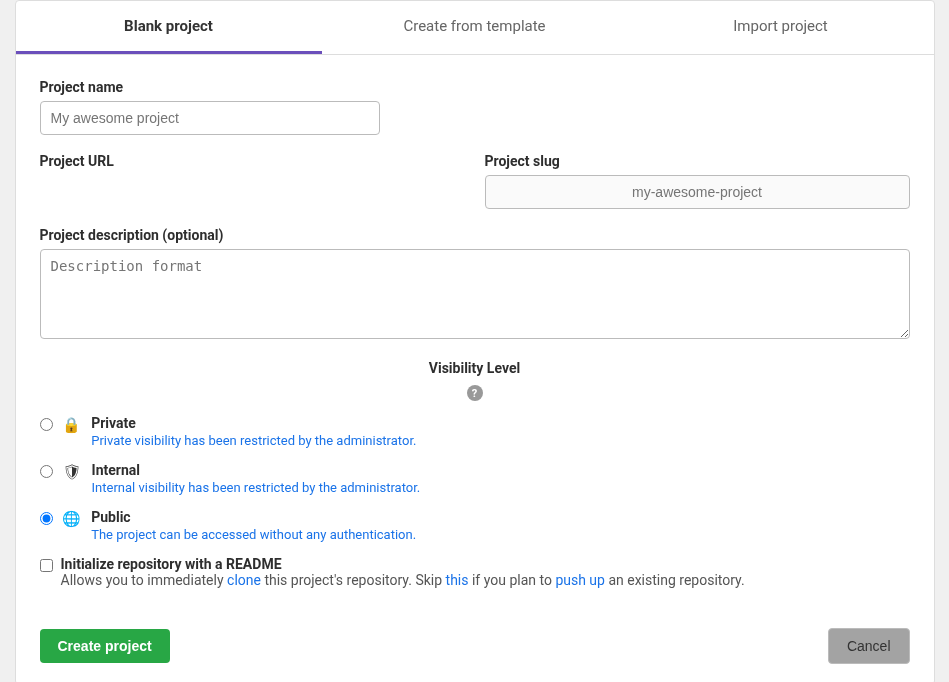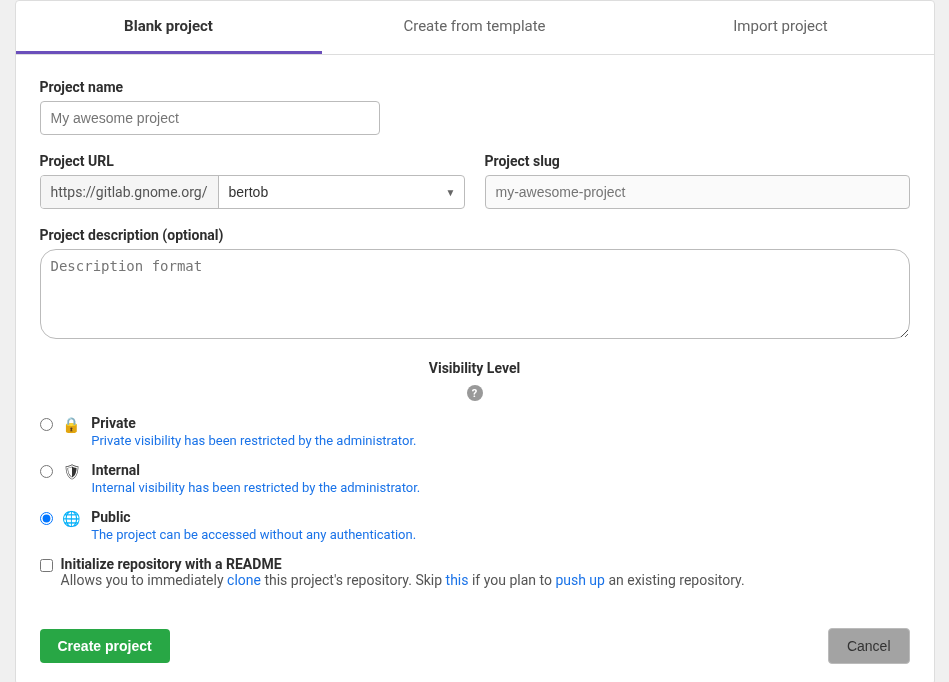--- a/index.html
+++ b/index.html
@@ -62,26 +62,27 @@
       padding: 8px 10px;
       border: 1px solid #bbb;
       border-radius: 4px;
       font-size: 14px;
       color: #7f1d1d;
       outline: none;
     }
     input[type="text"].slug-input {
       color: #ef4444;
       background: #fafafa;
+      text-align: center;
     }
     textarea {
       width: 100%;
       padding: 8px 10px;
       border: 1px solid #bbb;
-      border-radius: 16px;
+      border-radius: 4px;
       font-size: 14px;
       color: #4c1d95;
       height: 90px;
       resize: vertical;
       outline: none;
     }
     
     .url-slug-row {
       display: flex;
       gap: 20px;
@@ -254,29 +255,20 @@
   <div class="form-content">
 
     <div class="form-group">
       <label class="field-label">Project name</label>
       <input type="text" style="width: 340px;" placeholder="My awesome project">
     </div>
 
     <div class="url-slug-row">
       <div class="url-group">
         <label class="field-label">Project URL</label>
-        <div class="url-input-wrapper">
-          <span class="url-base">https://gitlab.gnome.org/</span>
-          <div class="url-select-wrapper">
-            <select>
-              <option>bertob</option>
-            </select>
-            <span class="chevron-down">▼</span>
-          </div>
-        </div>
       </div>
       <div class="slug-group">
         <label class="field-label">Project slug</label>
         <input type="text" class="slug-input" placeholder="my-awesome-project" style="">
       </div>
     </div>
 
     <div class="form-group">
       <label class="field-label optional">Project description (optional)</label>
       <textarea placeholder="Description format" style=""></textarea>

